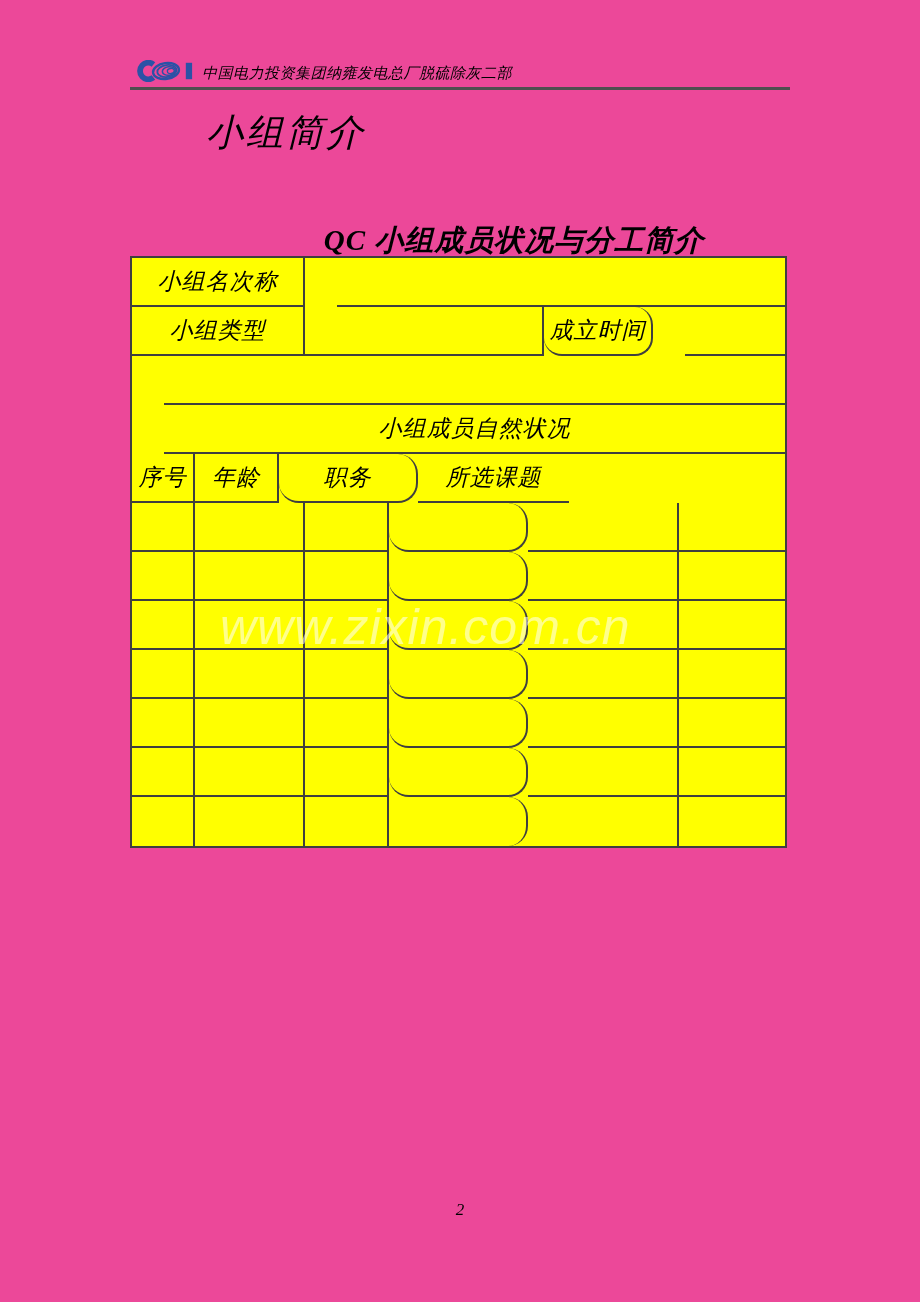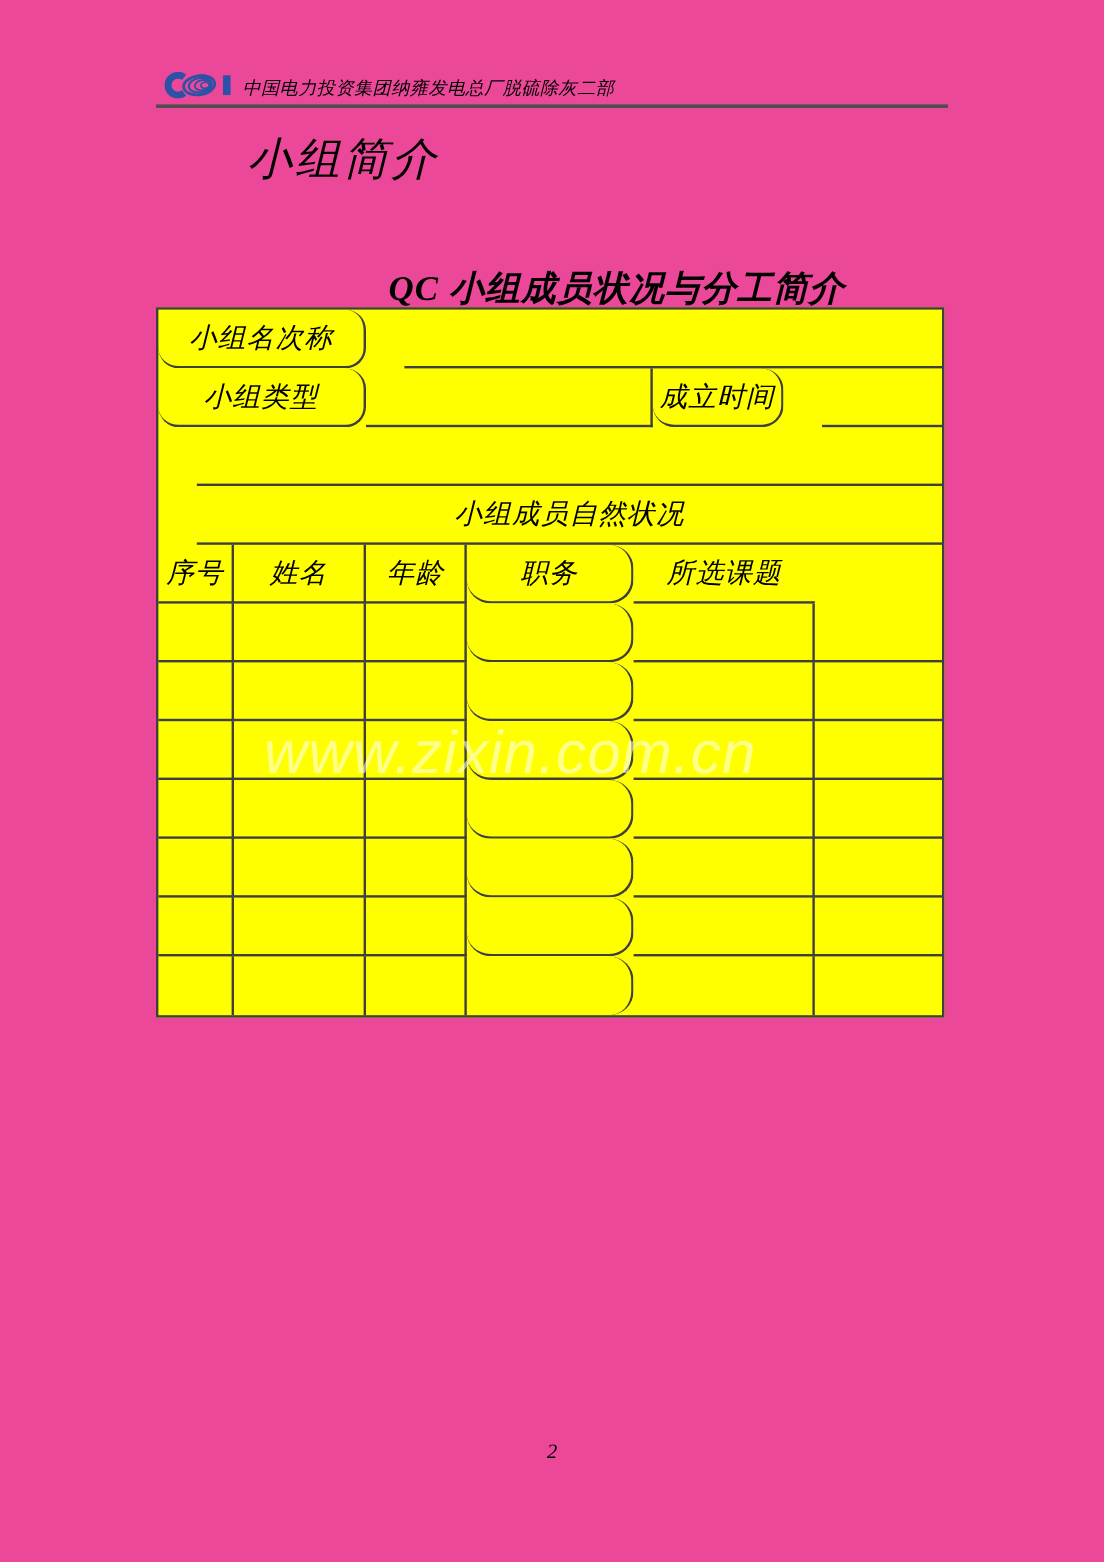--- a/index.html
+++ b/index.html
@@ -49,21 +49,21 @@
   .trow{display:flex;height:49px;}
   .cell{
     box-sizing:border-box;
     border-right:2px solid var(--table-border);
     border-bottom:2px solid var(--table-border);
     display:flex;align-items:center;justify-content:center;
     overflow:hidden;
   }
   .cell:last-child{border-right:none;}
   #member-rows .member-row:last-child .cell{border-bottom:none;}
-  .w-label{width:173px;border-radius:17px;}
+  .w-label{width:173px;}
   .w-r2val{width:239px;}
   .w-r2lab{width:109px;border-radius:18px;}
   .grow{flex:1 1 auto;margin-left:32px;}
   .c1{width:63px;}.c2{width:110px;}.c3{width:84px;}
   .c4{width:139px;border-radius:20px;}.c5{width:151px;}.c6{flex:1 1 auto;}
   
   .watermark{
     position:absolute;left:220px;top:597px;z-index:5;
     font-family:"Liberation Sans", sans-serif;
     font-size:50px;letter-spacing:1px;line-height:1.2;
@@ -114,21 +114,20 @@
     <div class="trow">
       <div class="cell grow"></div>
     </div>
 
     <div class="trow">
       <div class="cell grow">小组成员自然状况</div>
     </div>
 
     <div class="trow">
       <div class="cell c1">序号</div>
-      <div class="cell c2">姓名</div>
       <div class="cell c3">年龄</div>
       <div class="cell c4">职务</div>
       <div class="cell c5">所选课题</div>
     </div>
 
     <div id="member-rows">
         <div class="trow member-row">
           <div class="cell c1"></div>
           <div class="cell c2"></div>
           <div class="cell c3"></div>

